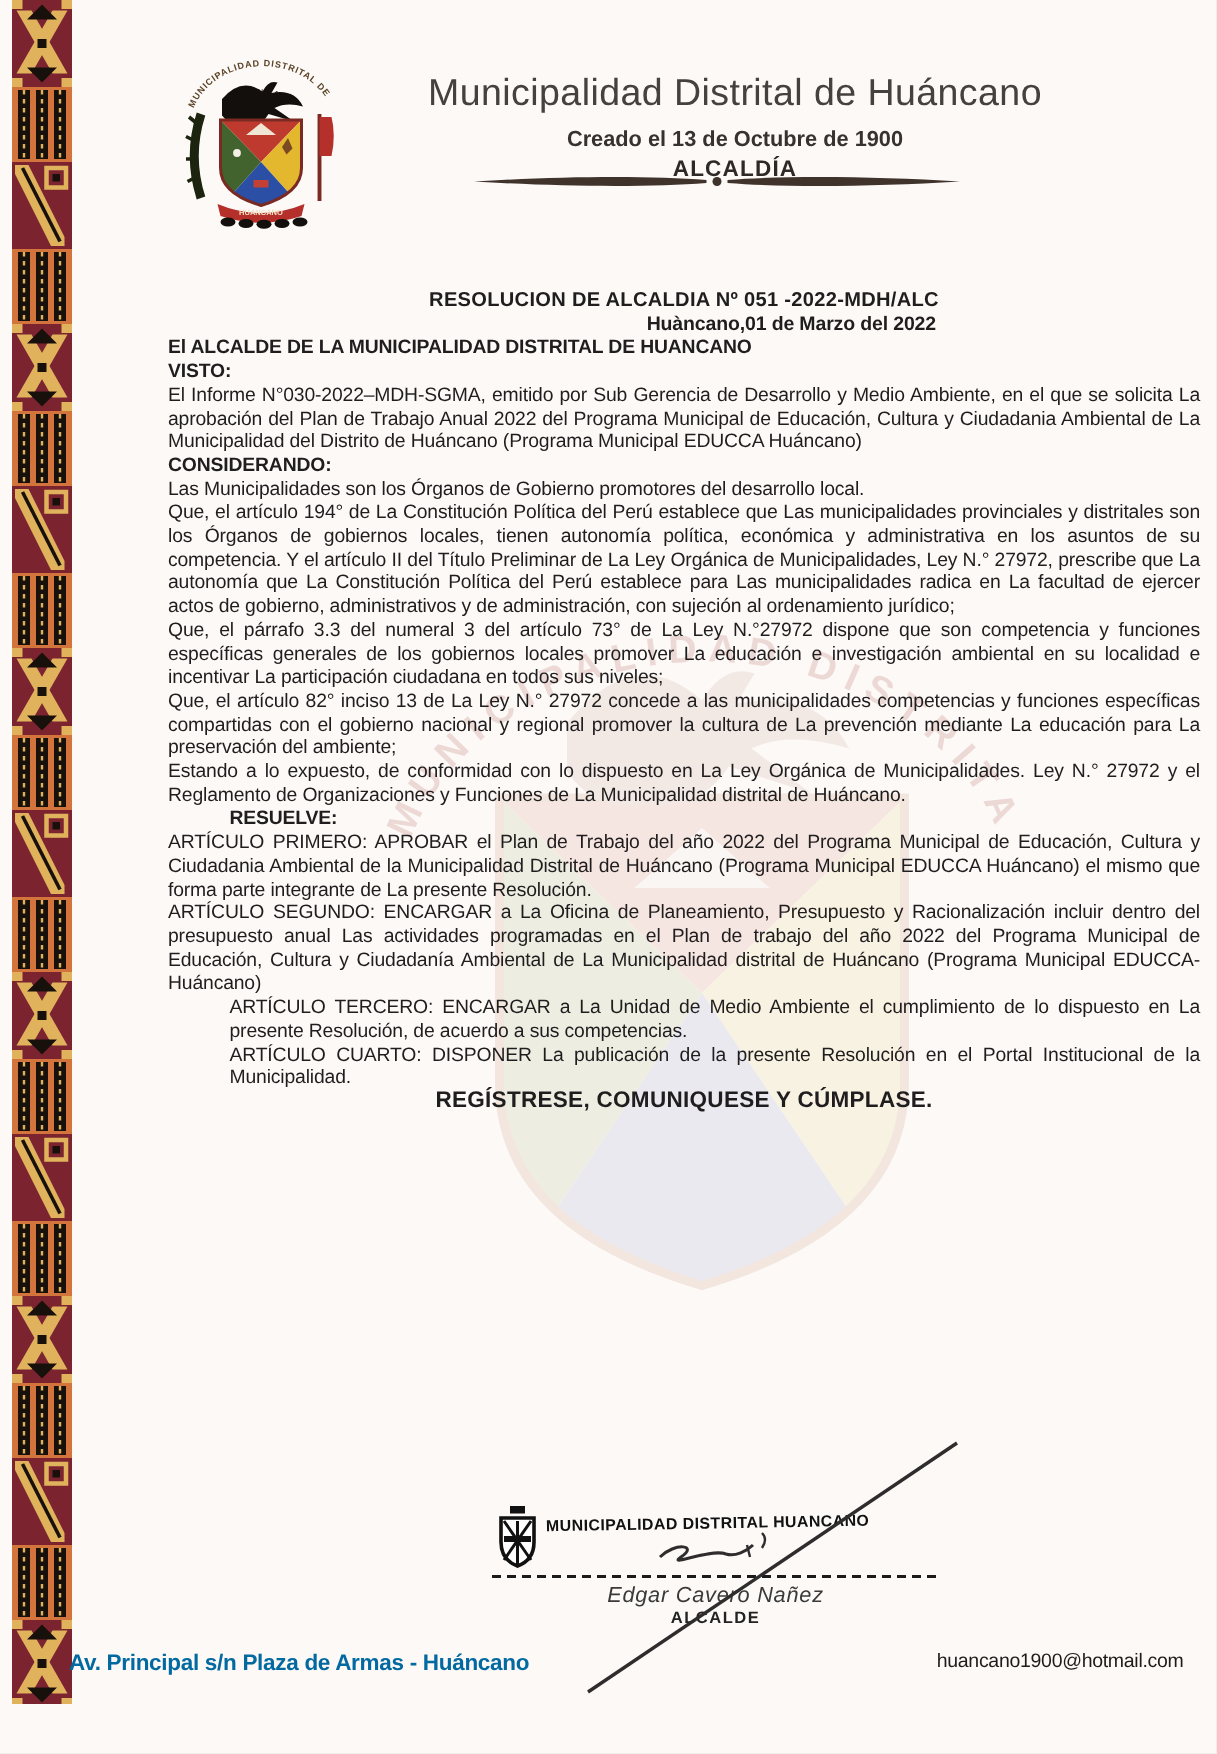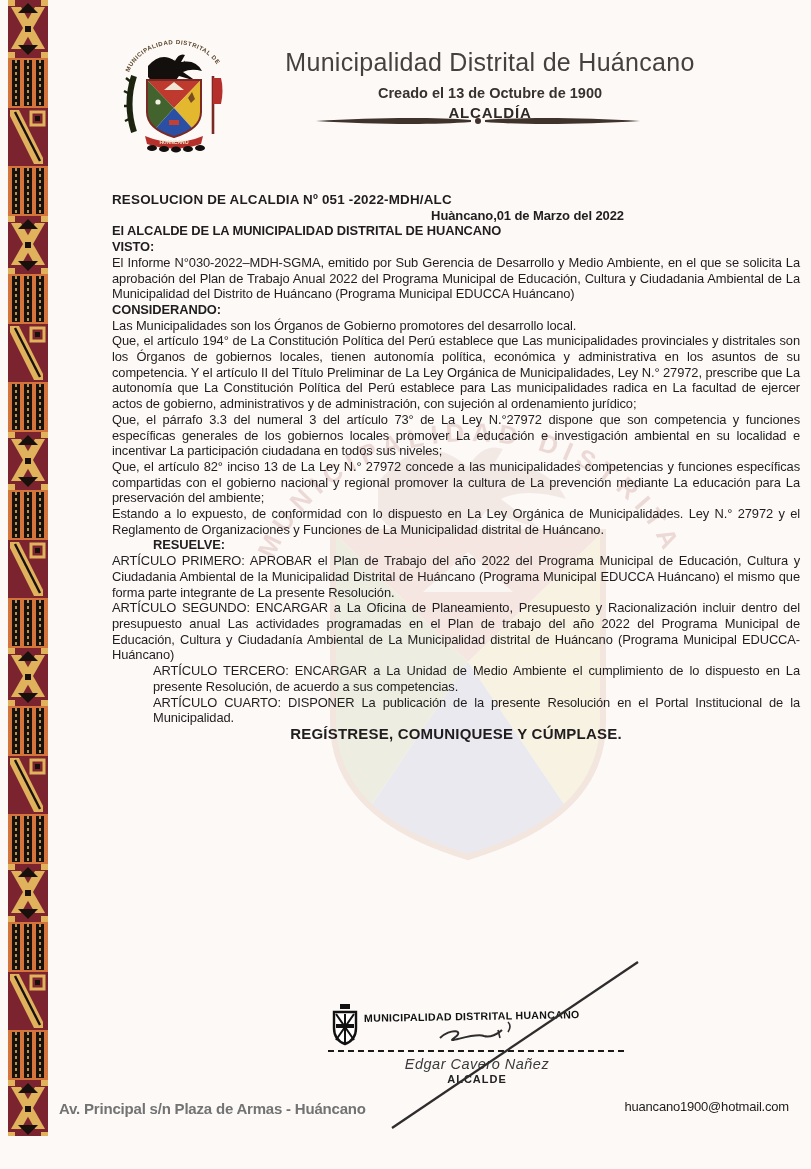--- a/index.html
+++ b/index.html
@@ -13,39 +13,39 @@
   .hdr-title{font-size:25px;color:#45413f;letter-spacing:.3px;}
   .hdr-sub{margin-top:8px;font-size:14.5px;font-weight:700;color:#38322f;}
   .hdr-office{margin-top:3px;font-size:15px;font-weight:700;letter-spacing:.8px;color:#2e2926;}
   .divider{position:absolute;left:313px;top:114px;width:330px;height:14px;}
   
   .wm{position:absolute;left:218px;top:362px;width:505px;height:585px;opacity:.16;pointer-events:none;}
   
   .doc{position:absolute;left:112px;top:192px;width:688px;font-size:12.9px;line-height:15.7px;
        text-align:justify;letter-spacing:-.1px;}
   .doc p{margin:0;}
-  .doc-title{text-align:left;font-weight:700;font-size:13.4px;letter-spacing:.2px;}
+  .doc-title{text-align:center;font-weight:700;font-size:13.4px;letter-spacing:.2px;}
   .doc-date{margin-top:17px;text-align:right;padding-right:176px;font-weight:700;font-size:13px;}
   .addressee{margin-top:35px;font-weight:700;}
   .sec-head{font-weight:700;margin-top:0;}
   .mt26{margin-top:26px;} .mt22{margin-top:22px;} .mt16{margin-top:16px;} .mt18{margin-top:18px;padding-left:41px;}
   .lead{font-weight:400;}
   .closing{margin-top:26px;text-align:center;font-weight:700;font-size:15px;letter-spacing:.2px;}
   
   .stamp-crest{position:absolute;left:330px;top:1002px;width:30px;height:48px;}
   .stamp-org{position:absolute;left:364px;top:1010px;font-size:10.6px;font-weight:700;
              letter-spacing:.3px;color:#111;transform:rotate(-1deg);}
   .sig-dash{position:absolute;left:328px;top:1050px;width:296px;border-top:2.5px dashed #1b1b1b;}
   .sig-name{position:absolute;left:352px;top:1056px;width:250px;text-align:center;
             font-style:italic;font-size:14.5px;color:#3a3a3a;letter-spacing:.5px;}
   .sig-role{position:absolute;left:352px;top:1073px;width:250px;text-align:center;
             font-size:11px;font-weight:700;letter-spacing:1px;color:#222;}
   .sig-overlay{position:absolute;left:262px;top:952px;width:400px;height:186px;pointer-events:none;}
   
-  .footer-address{position:absolute;left:59px;top:1100px;font-size:15px;font-weight:700;color:#737373;letter-spacing:-.2px;}
+  .footer-address{position:absolute;left:46px;top:1100px;font-size:15px;font-weight:700;color:#0369a1;letter-spacing:-.2px;}
   .footer-email{position:absolute;right:22px;top:1099px;font-size:13px;color:#1e1c1a;letter-spacing:-.2px;}
 </style>
 </head>
 <body>
 
 <div class="page">
 
   <svg class="border-strip" width="40" height="1136">
     <defs>
       <pattern id="andes" width="40" height="216" patternUnits="userSpaceOnUse">

